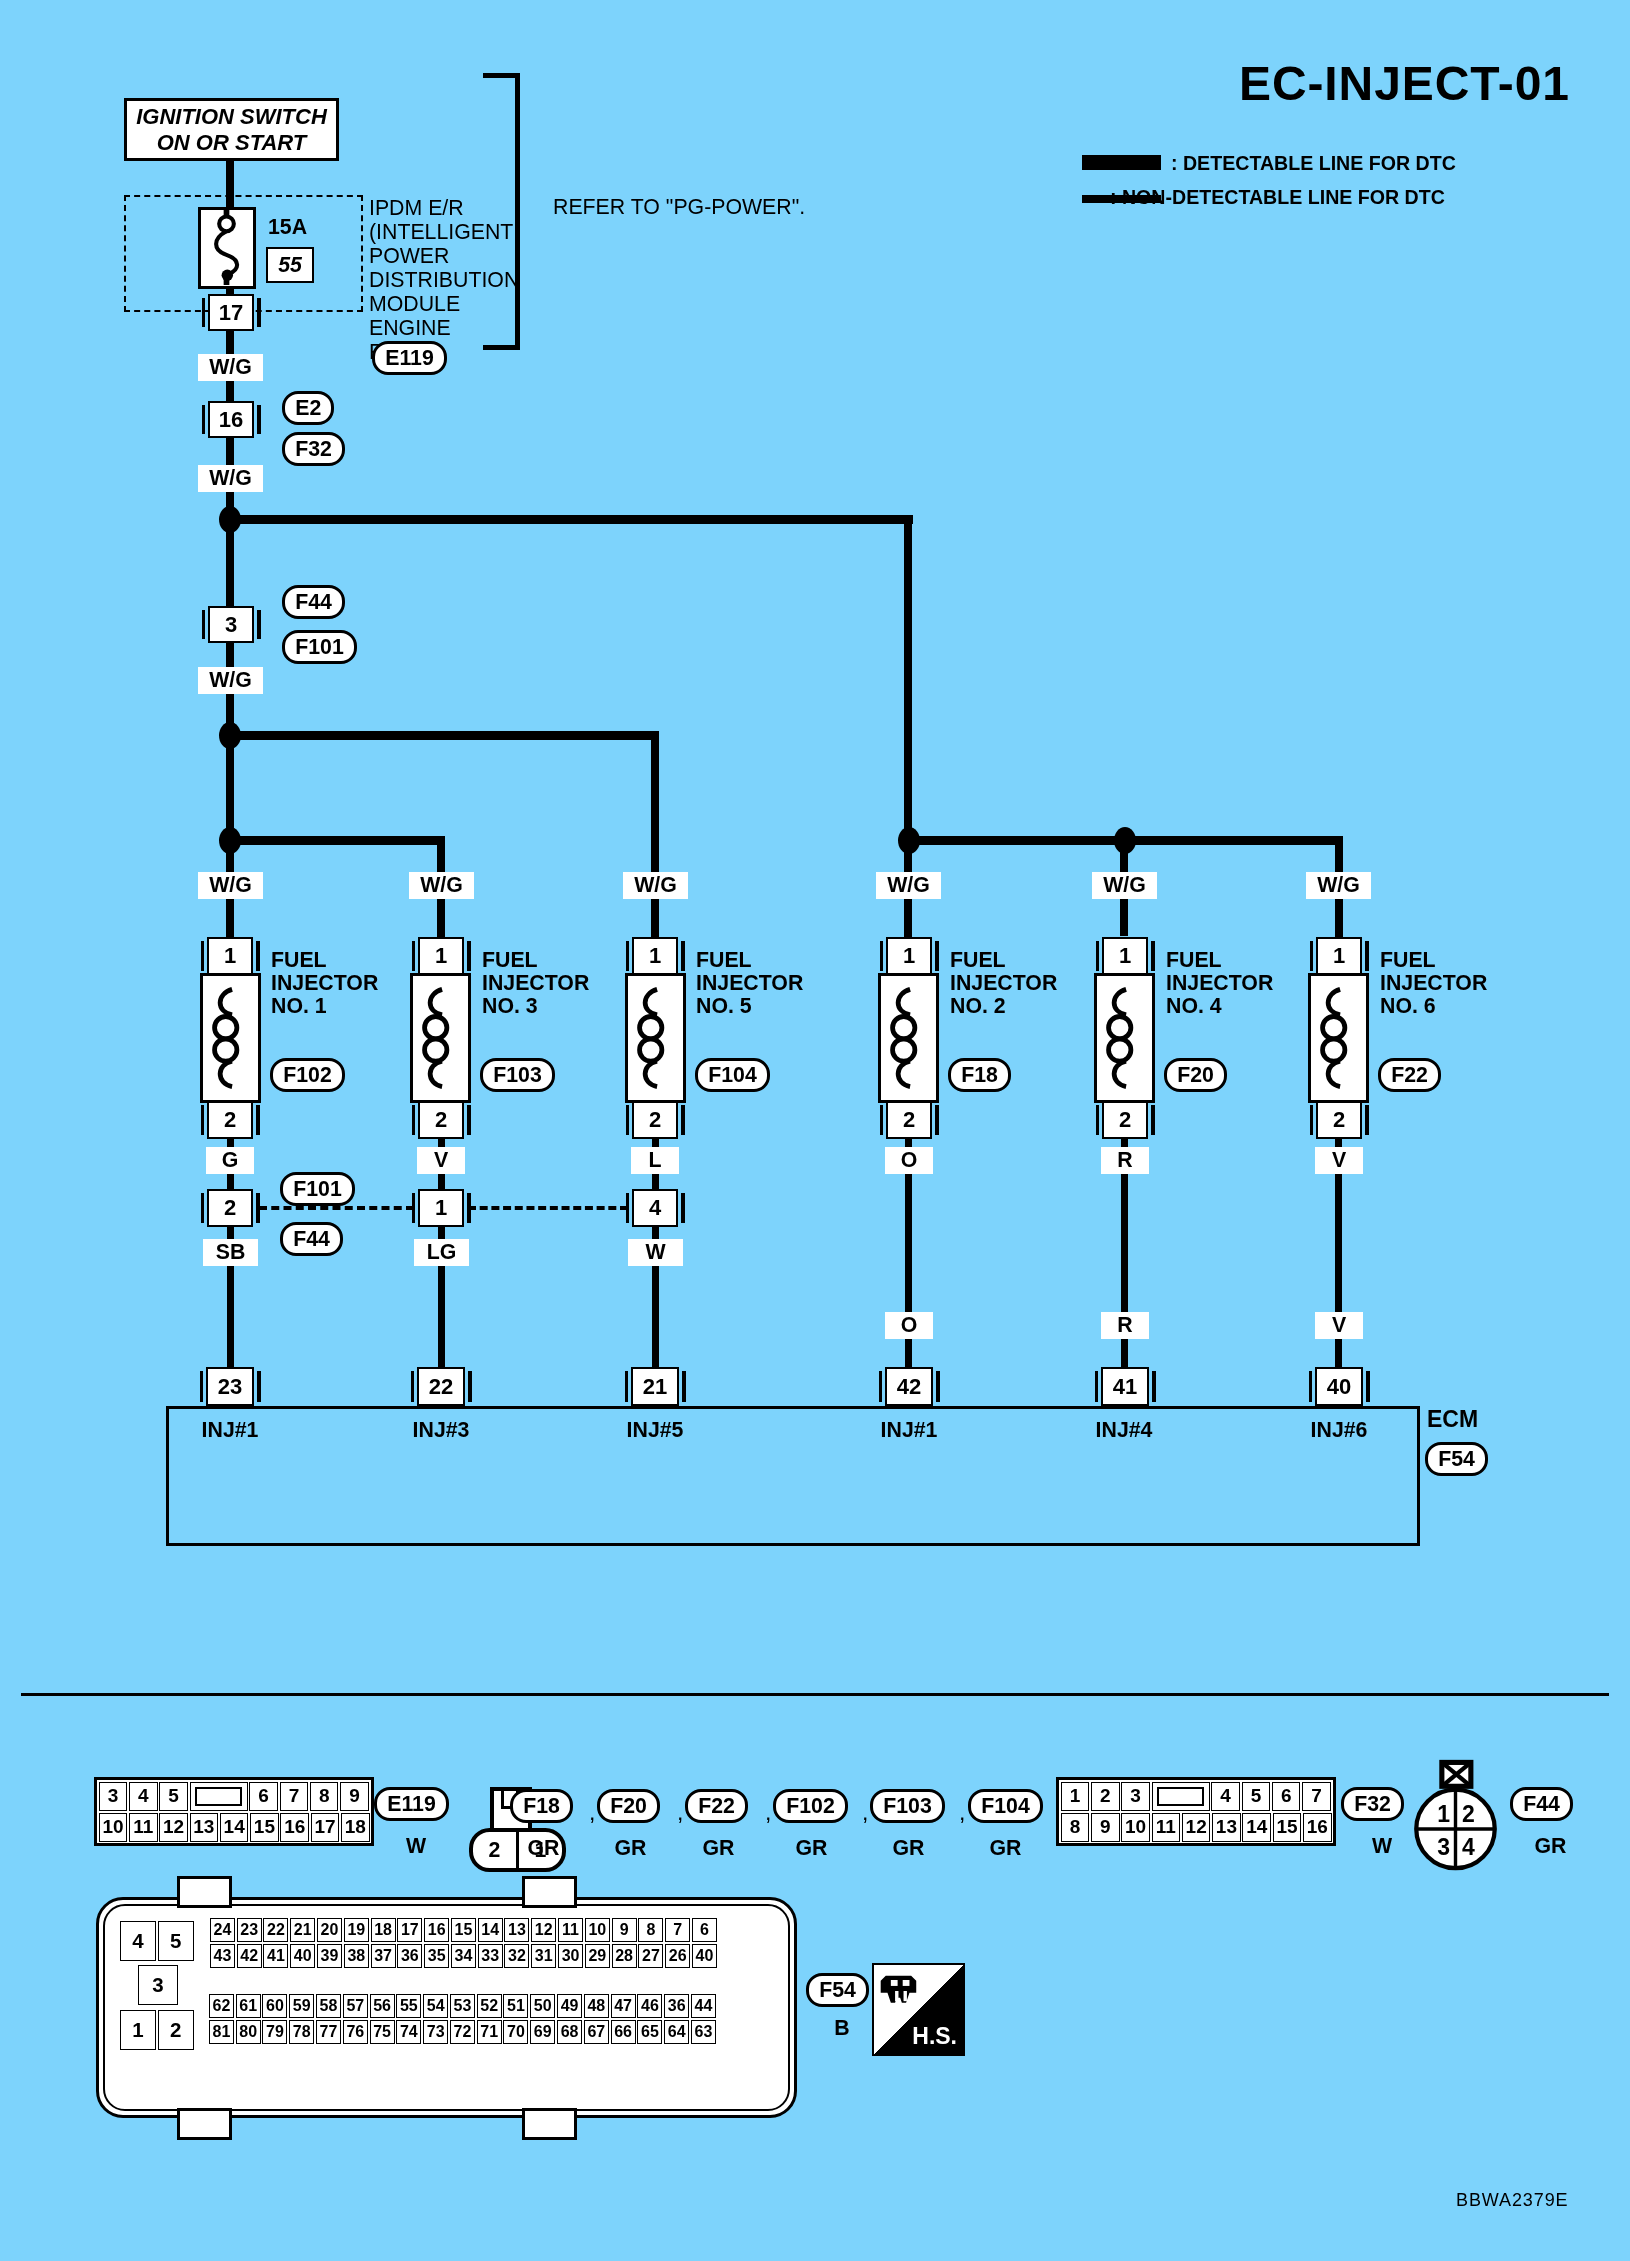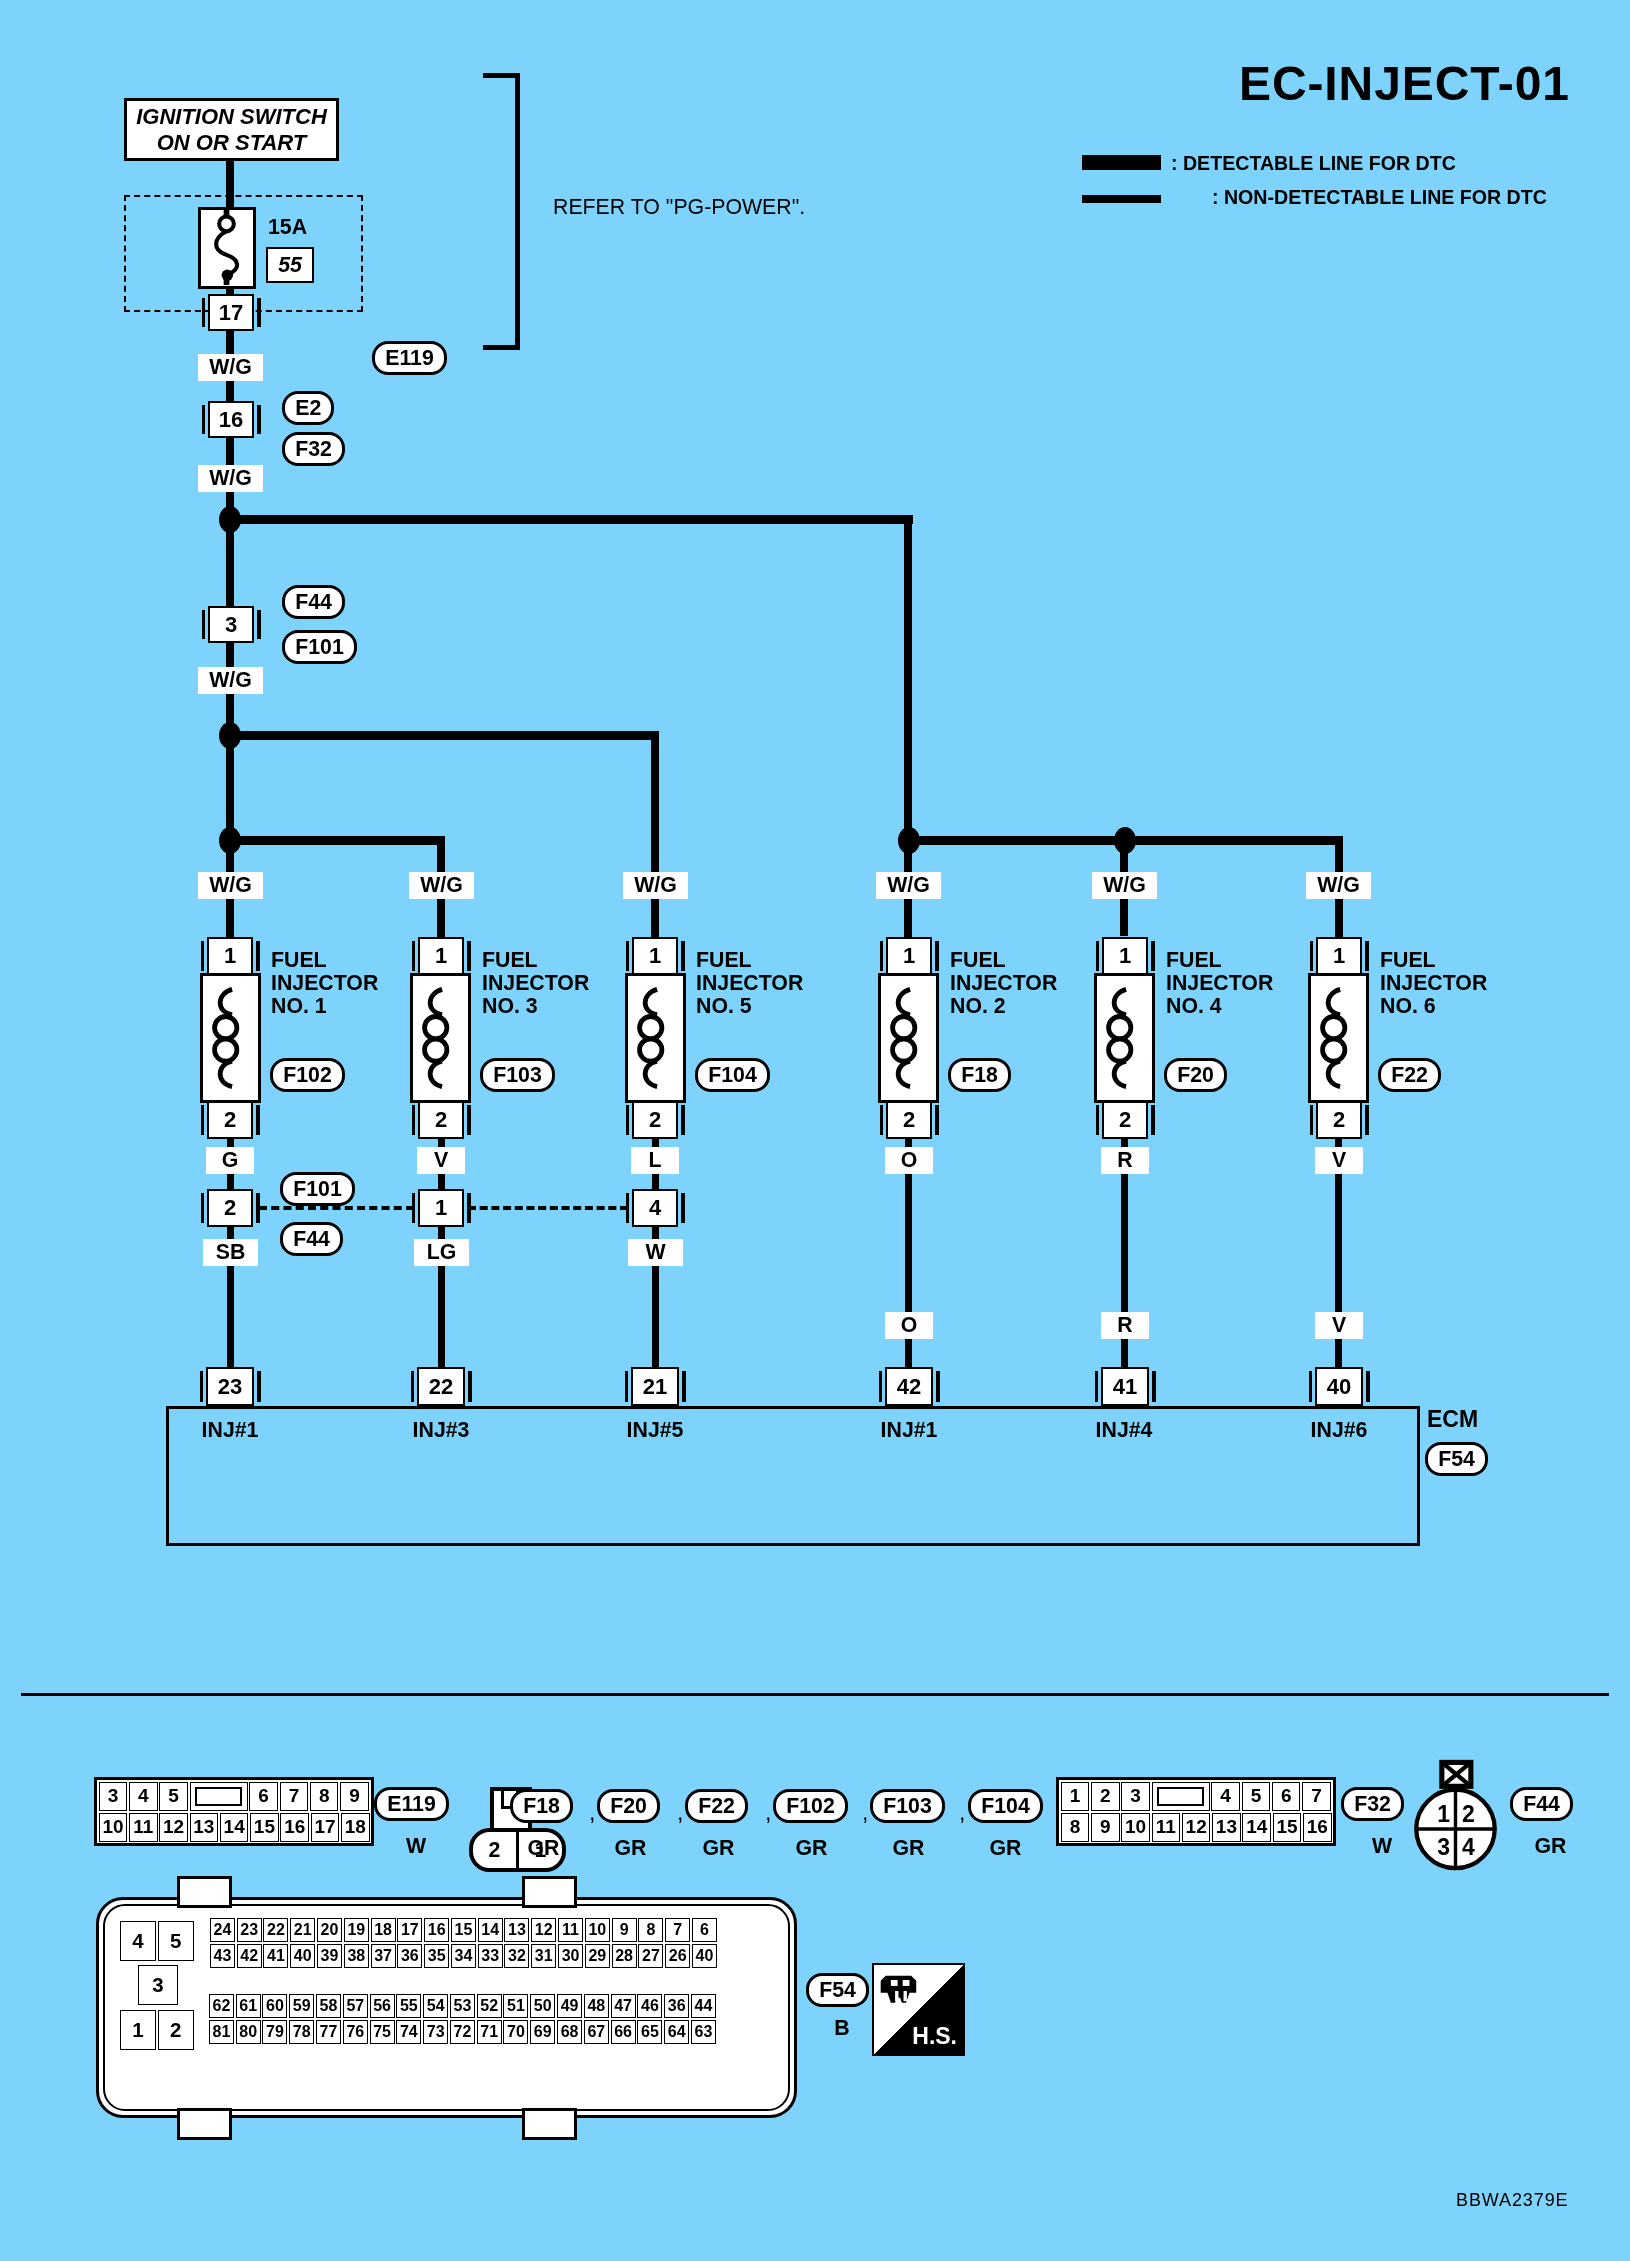--- a/index.html
+++ b/index.html
@@ -59,21 +59,21 @@
   <div class="dot" data-name="junction-dot-a" style="left:219px;top:506px"></div>
   <div class="dot" data-name="junction-dot-b" style="left:219px;top:722px"></div>
   <div class="dot" data-name="junction-dot-c1" style="left:219px;top:827px"></div>
   <div class="dot" data-name="junction-dot-c2" style="left:898px;top:827px"></div>
   <div class="dot" data-name="junction-dot-c3" style="left:1114px;top:827px"></div>
 
   <div class="title" data-name="page-title" style="left:1239px;top:56px">EC-INJECT-01</div>
   <div class="wire" data-name="legend-detectable-swatch" style="left:1082px;top:155px;width:79px;height:14.5px"></div>
   <div class="legend-txt" data-name="legend-detectable-label" style="left:1171px;top:152px">: DETECTABLE LINE FOR DTC</div>
   <div class="wire" data-name="legend-non-detectable-swatch" style="left:1082px;top:195px;width:79px;height:7.7px"></div>
-  <div class="legend-txt" data-name="legend-non-detectable-label" style="left:1212px;top:186px">: NON-DETECTABLE LINE FOR DTC</div>
+  <div class="legend-txt" data-name="legend-non-detectable-label" style="left:1110px;top:186px">: NON-DETECTABLE LINE FOR DTC</div>
 
   <div class="box" data-name="ignition-switch-box" style="left:124px;top:98px;width:215px;height:63px;text-align:center;font-size:22px;font-weight:600;padding-top:2.6px">
     <div data-name="ignition-line1">IGNITION SWITCH</div>
     <div data-name="ignition-line2">ON OR START</div>
   </div>
 
   <div class="abs" data-name="ipdm-box" style="left:124px;top:195px;width:235px;height:113px;border:2.6px dashed #000"></div>
   <div class="box" data-name="fuse-box" style="left:198px;top:207px;width:58px;height:82px">
     <span class="abs" data-name="fuse-icon" style="left:0;top:0;width:51px;height:75px">
       <svg viewBox="0 0 60 92" width="51" height="75">
@@ -84,20 +84,29 @@
         <line x1="30" y1="84" x2="30" y2="92" stroke="#000" stroke-width="7"></line>
       </svg>
     </span>
   </div>
   <div class="lbl" data-name="fuse-rating-label" style="left:268px;top:215px;font-weight:600">15A</div>
   <div class="box" data-name="fuse-slot-box" style="left:266px;top:247px;width:48px;height:36px;border-width:2.6px;display:flex;align-items:center;justify-content:center;font-size:21.3px;font-weight:600">
     <span data-name="fuse-slot-number">55</span>
   </div>
   <div class="pin" data-name="ipdm-pin-17" style="left:208px;top:294px;width:46px;height:37px">17</div>
 
+  <div class="inj-name" data-name="ipdm-label" style="left:369px;top:196px;font-weight:400;line-height:24px">
+    <div data-name="ipdm-label-line">IPDM E/R</div>
+    <div data-name="ipdm-label-line">(INTELLIGENT</div>
+    <div data-name="ipdm-label-line">POWER</div>
+    <div data-name="ipdm-label-line">DISTRIBUTION</div>
+    <div data-name="ipdm-label-line">MODULE</div>
+    <div data-name="ipdm-label-line">ENGINE</div>
+    <div data-name="ipdm-label-line">ROOM)</div>
+  </div>
   <div class="oval" data-name="connector-e119-oval" style="left:372px;top:341px">E119</div>
 
   <div class="abs" data-name="refer-bracket" style="left:483px;top:73px;width:32px;height:267px;border-right:5.1px solid #000;border-top:5.1px solid #000;border-bottom:5.1px solid #000"></div>
   <div class="lbl" data-name="refer-note" style="left:553px;top:195px">REFER TO "PG-POWER".</div>
 
   <div class="wcolor" data-name="wire-color-wg-1" style="left:198px;top:354px;width:65px">W/G</div>
   <div class="pin" data-name="connector-pin-16" style="left:208px;top:401px;width:46px;height:37px">16</div>
   <div class="oval" data-name="connector-e2-oval" style="left:282px;top:391px">E2</div>
   <div class="oval" data-name="connector-f32-oval" style="left:282px;top:432px">F32</div>
   <div class="wcolor" data-name="wire-color-wg-2" style="left:198px;top:465px;width:65px">W/G</div>

